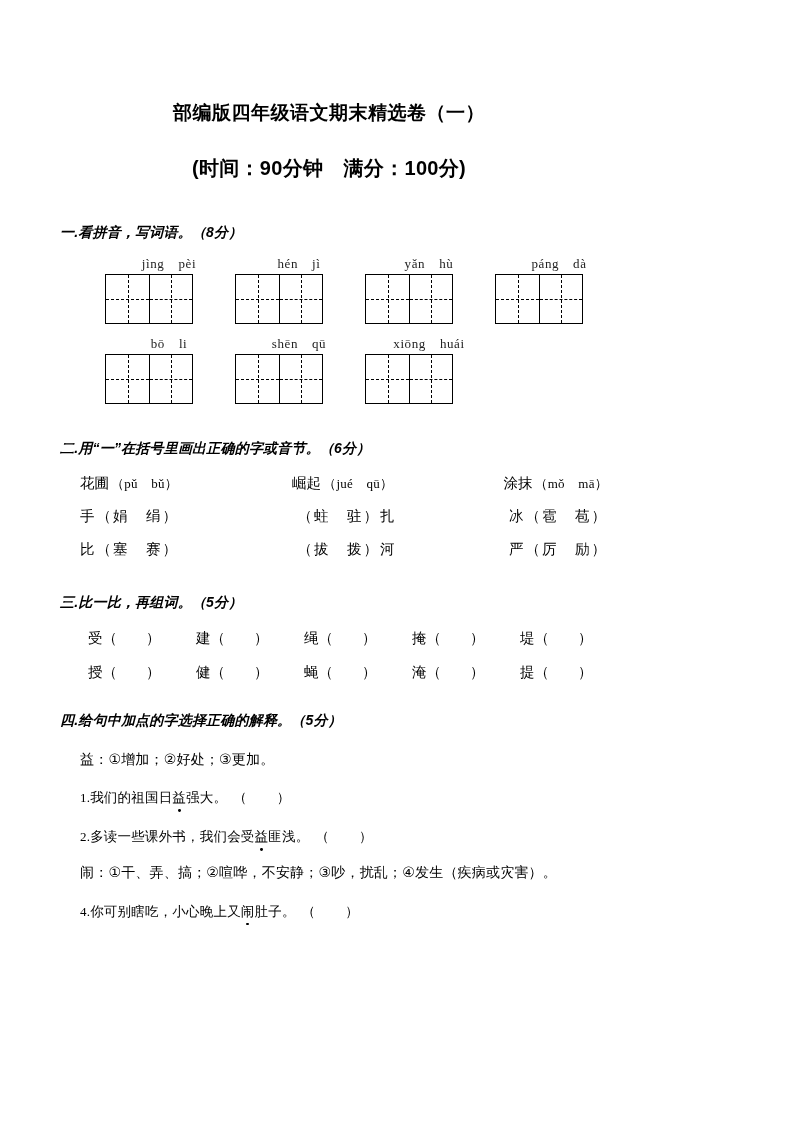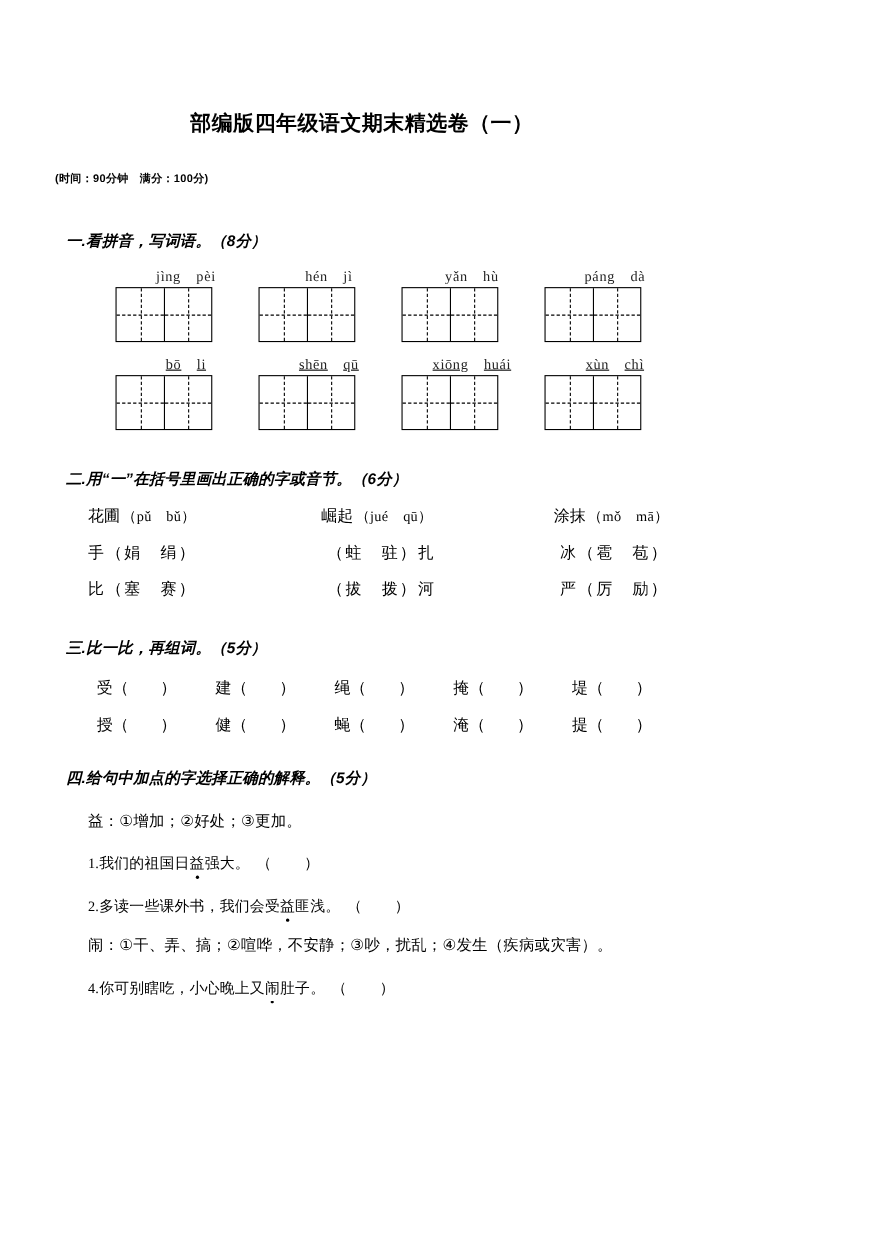--- a/index.html
+++ b/index.html
@@ -27,22 +27,22 @@
   .doc-title {
     text-align: center;
     font-size: 19px;
     font-weight: bold;
     letter-spacing: 0.5px;
     margin: 0;
     padding-top: 102px;
     line-height: 1.2;
   }
   .doc-subtitle {
-    text-align: left;
-    font-size: 10px;
+    text-align: center;
+    font-size: 20px;
     font-weight: bold;
     margin: 0;
     padding-top: 30px;
     letter-spacing: 0.3px;
   }
 
   
   .sec-heading {
     font-size: 14px;
     font-weight: bold;
@@ -102,21 +102,21 @@
   }
   .tz-cell::after {
     
     content: "";
     position: absolute;
     top: 50%;
     left: 0;
     right: 0;
     border-top: 1.2px dashed #000;
   }
-  .pinyin-row.second { padding-top: 9px; text-decoration: underline; }
+  .pinyin-row.second { padding-top: 9px; }
 
   
   #section-two { padding-top: 35px; }
   .q2-list { padding-top: 10px; }
   .q2-line {
     display: flex;
     padding-left: 30px;
     font-size: 13.5px;
     line-height: 1.2;
     height: 33px;
@@ -280,30 +280,20 @@
         <div class="pinyin-group">
           <div class="pinyin-labels">
             <span>xiōng</span>
             <span>huái</span>
           </div>
           <div class="tianzige">
             <div class="tz-cell"></div>
             <div class="tz-cell"></div>
           </div>
         </div>
-        <div class="pinyin-group">
-          <div class="pinyin-labels">
-            <span>xùn</span>
-            <span>chì</span>
-          </div>
-          <div class="tianzige">
-            <div class="tz-cell"></div>
-            <div class="tz-cell"></div>
-          </div>
-        </div>
       </div>
 
     </div>
   </div>
 
   <div id="section-two">
     <div class="sec-heading">二.用“一”在括号里画出正确的字或音节。（6分）</div>
 
     <div class="q2-list">
 

